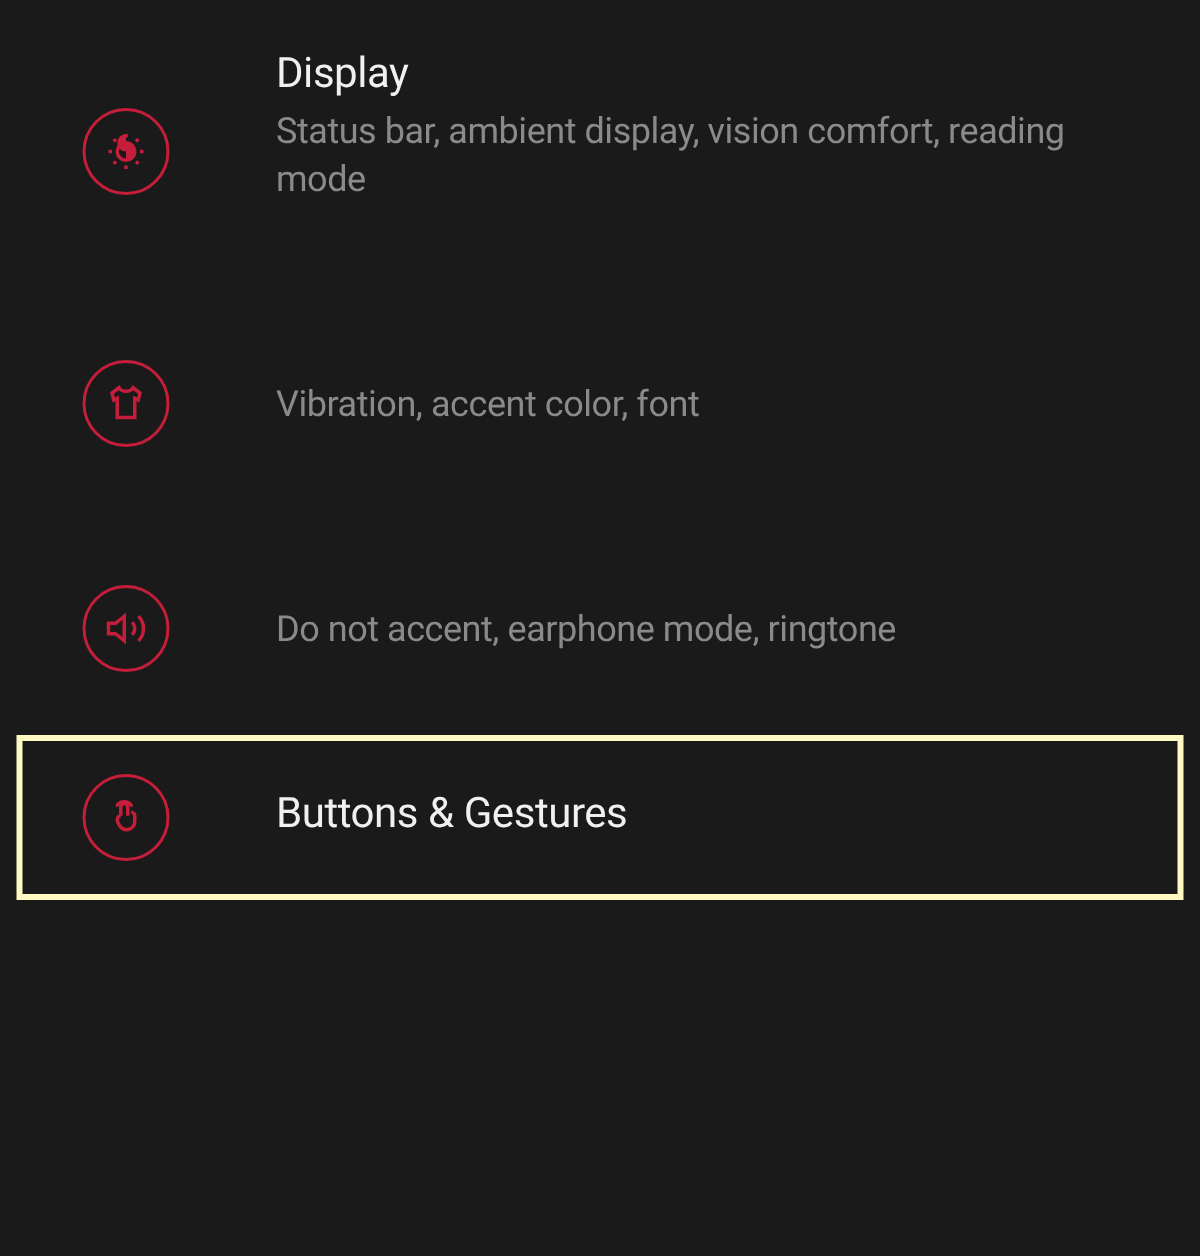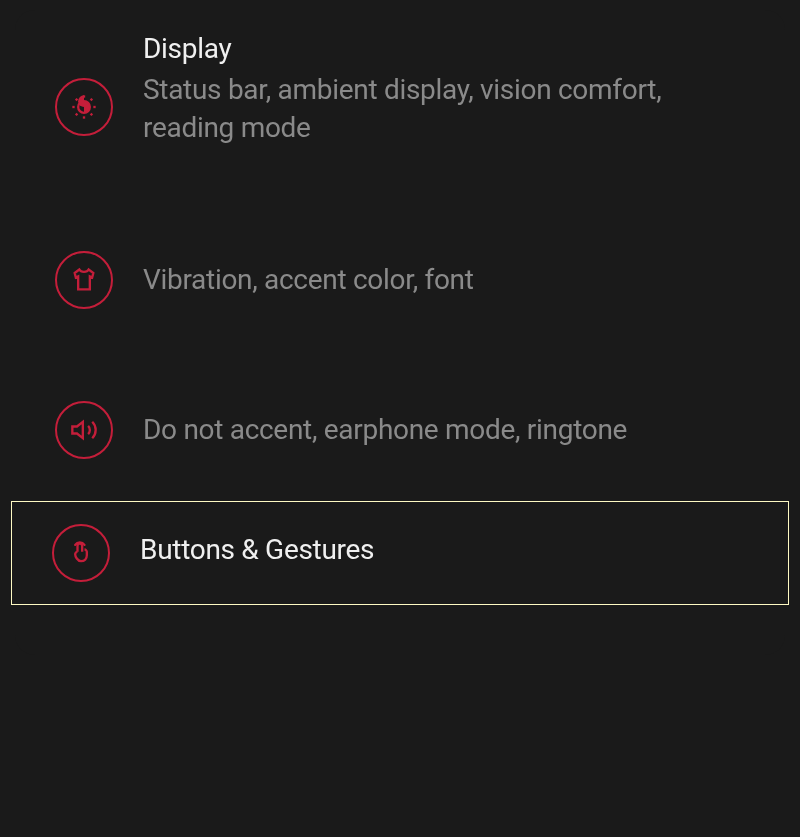--- a/index.html
+++ b/index.html
@@ -25,20 +25,21 @@
     .settings-list {
       display: flex;
       flex-direction: column;
     }
     .settings-item {
       display: flex;
       align-items: center;
       padding: 22px 40px;
       cursor: pointer;
       position: relative;
+      gap: 41px;
     }
     .icon-circle {
       width: 58px;
       height: 58px;
       border-radius: 50%;
       border: 2px solid #c41e3a;
       display: flex;
       align-items: center;
       justify-content: center;
       flex-shrink: 0;
@@ -58,27 +59,27 @@
     }
     .item-title {
       color: #f0f0f0;
       font-size: 28px;
       font-weight: 400;
       margin-bottom: 6px;
       letter-spacing: -0.3px;
     }
     .item-subtitle {
       color: #8a8a8a;
-      font-size: 28px;
+      font-size: 24px;
       font-weight: 400;
       line-height: 1.35;
       letter-spacing: -0.3px;
     }
     .highlighted {
-      border: 1px solid #fef9c3;
+      border: 4px solid #fef9c3;
       margin-left: -4px;
       margin-right: -4px;
     }
     .first-item .item-content {
       margin-top: -30px;
     }
     .first-item .icon-circle {
       margin-top: 5px;
     }
     .spacer-large {

